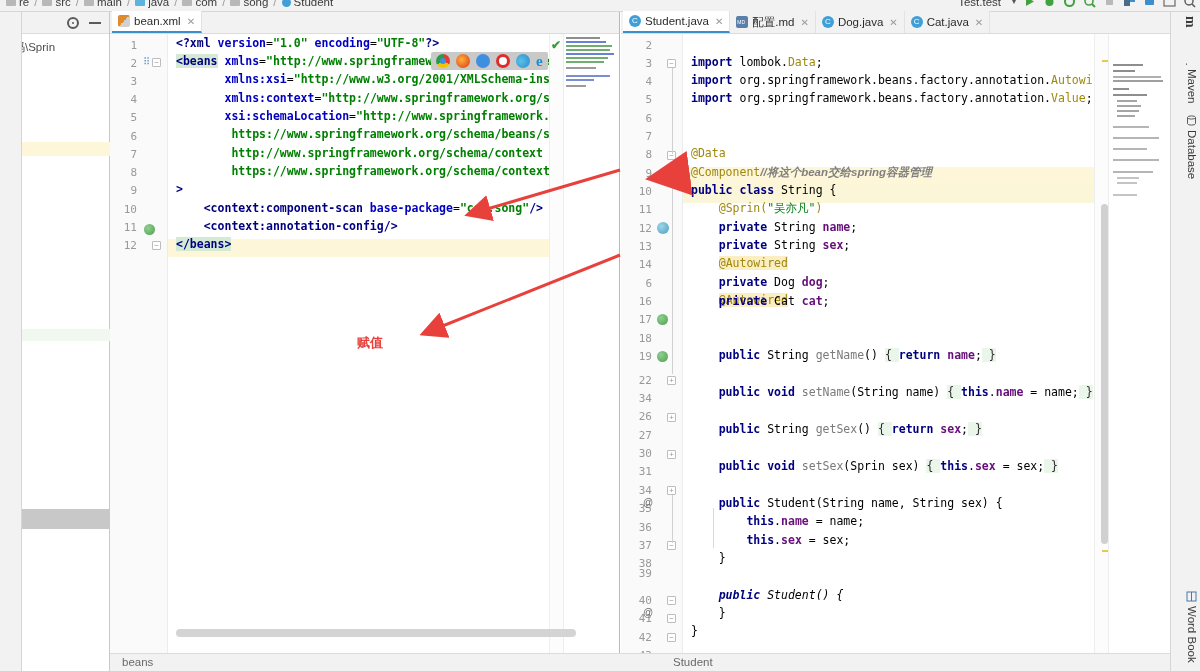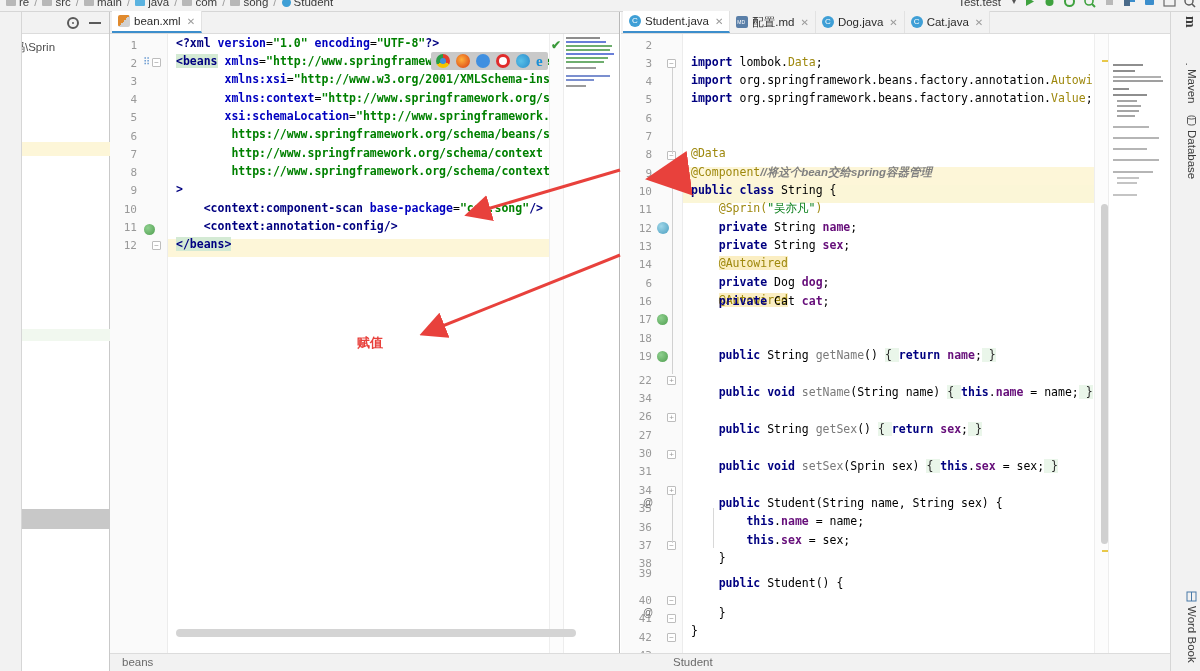--- a/index.html
+++ b/index.html
@@ -472,21 +472,21 @@
         <div class="row" style="top:294px;"></div>
         <div class="row" style="top:312px;"><span class="kw">    public</span><span class="plain"> String </span><span class="meth">getName</span><span class="plain">() </span><span class="hl-green">{ </span><span class="kw">return</span><span class="plain"> </span><span class="fld">name</span><span class="plain">;</span><span class="hl-green"> }</span></div>
         <div class="row" style="top:349px;"><span class="kw">    public void</span><span class="plain"> </span><span class="meth">setName</span><span class="plain">(String name) </span><span class="hl-green">{ </span><span class="kw">this</span><span class="plain">.</span><span class="fld">name</span><span class="plain"> = name;</span><span class="hl-green"> }</span></div>
         <div class="row" style="top:386px;"><span class="kw">    public</span><span class="plain"> String </span><span class="meth">getSex</span><span class="plain">() </span><span class="hl-green">{ </span><span class="kw">return</span><span class="plain"> </span><span class="fld">sex</span><span class="plain">;</span><span class="hl-green"> }</span></div>
         <div class="row" style="top:423px;"><span class="kw">    public void</span><span class="plain"> </span><span class="meth">setSex</span><span class="plain">(Sprin sex) </span><span class="hl-green">{ </span><span class="kw">this</span><span class="plain">.</span><span class="fld">sex</span><span class="plain"> = sex;</span><span class="hl-green"> }</span></div>
         <div class="row" style="top:460px;"><span class="kw">    public</span><span class="plain"> Student(String name, String sex) {</span></div>
         <div class="row" style="top:478px;"><span class="plain">        </span><span class="kw">this</span><span class="plain">.</span><span class="fld">name</span><span class="plain"> = name;</span></div>
         <div class="row" style="top:497px;"><span class="plain">        </span><span class="kw">this</span><span class="plain">.</span><span class="fld">sex</span><span class="plain"> = sex;</span></div>
         <div class="row" style="top:515px;"><span class="plain">    }</span></div>
         <div class="row" style="top:533px;"></div>
-        <div class="row" style="top:540px;"><span class="kw">    public</span><span class="plain"> Student() {</span></div>
+        <div class="row" style="top:552px;font-style:italic;"><span class="kw">    public</span><span class="plain"> Student() {</span></div>
         <div class="row" style="top:570px;"><span class="plain">    }</span></div>
         <div class="row" style="top:588px;"><span class="plain">}</span></div>
       </div>
 
       <div style="position:absolute;left:92px;top:474px;width:1px;height:40px;background:#d8d8d8;"></div>
 
       <div class="stripe" style="right:62px;">
         <div class="mark-y" style="top:26px;"></div>
         <div class="mark-y" style="top:240px;"></div>
         <div class="mark-y" style="top:272px;"></div>

